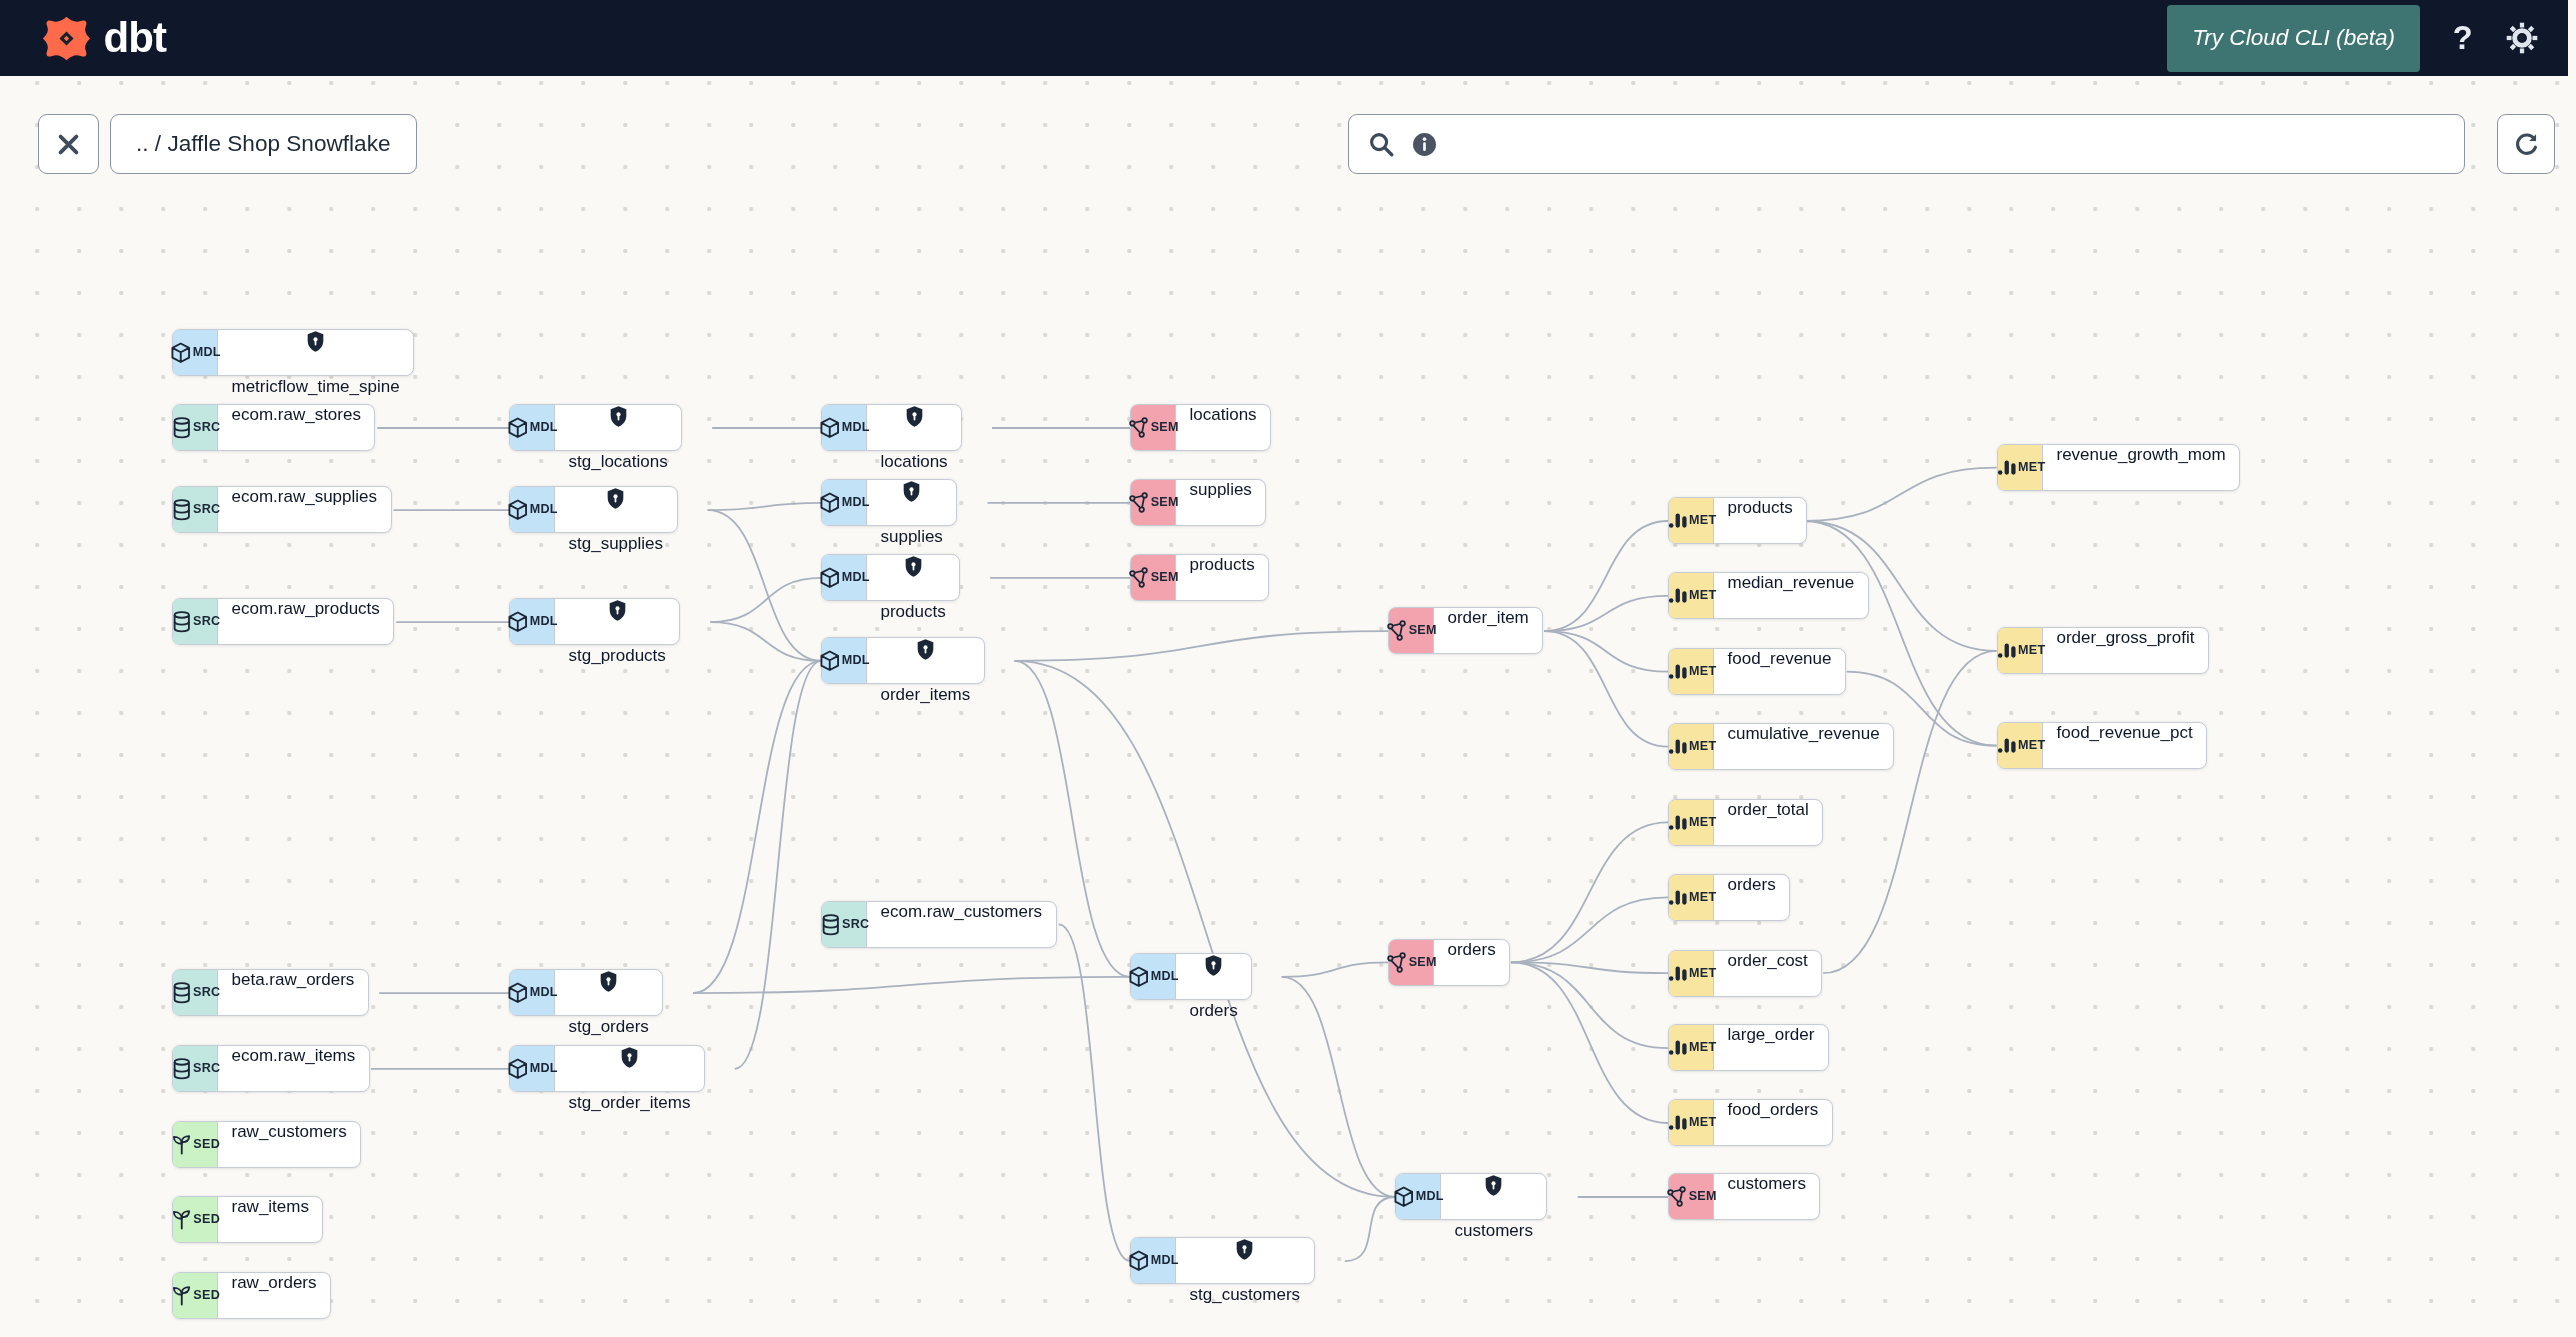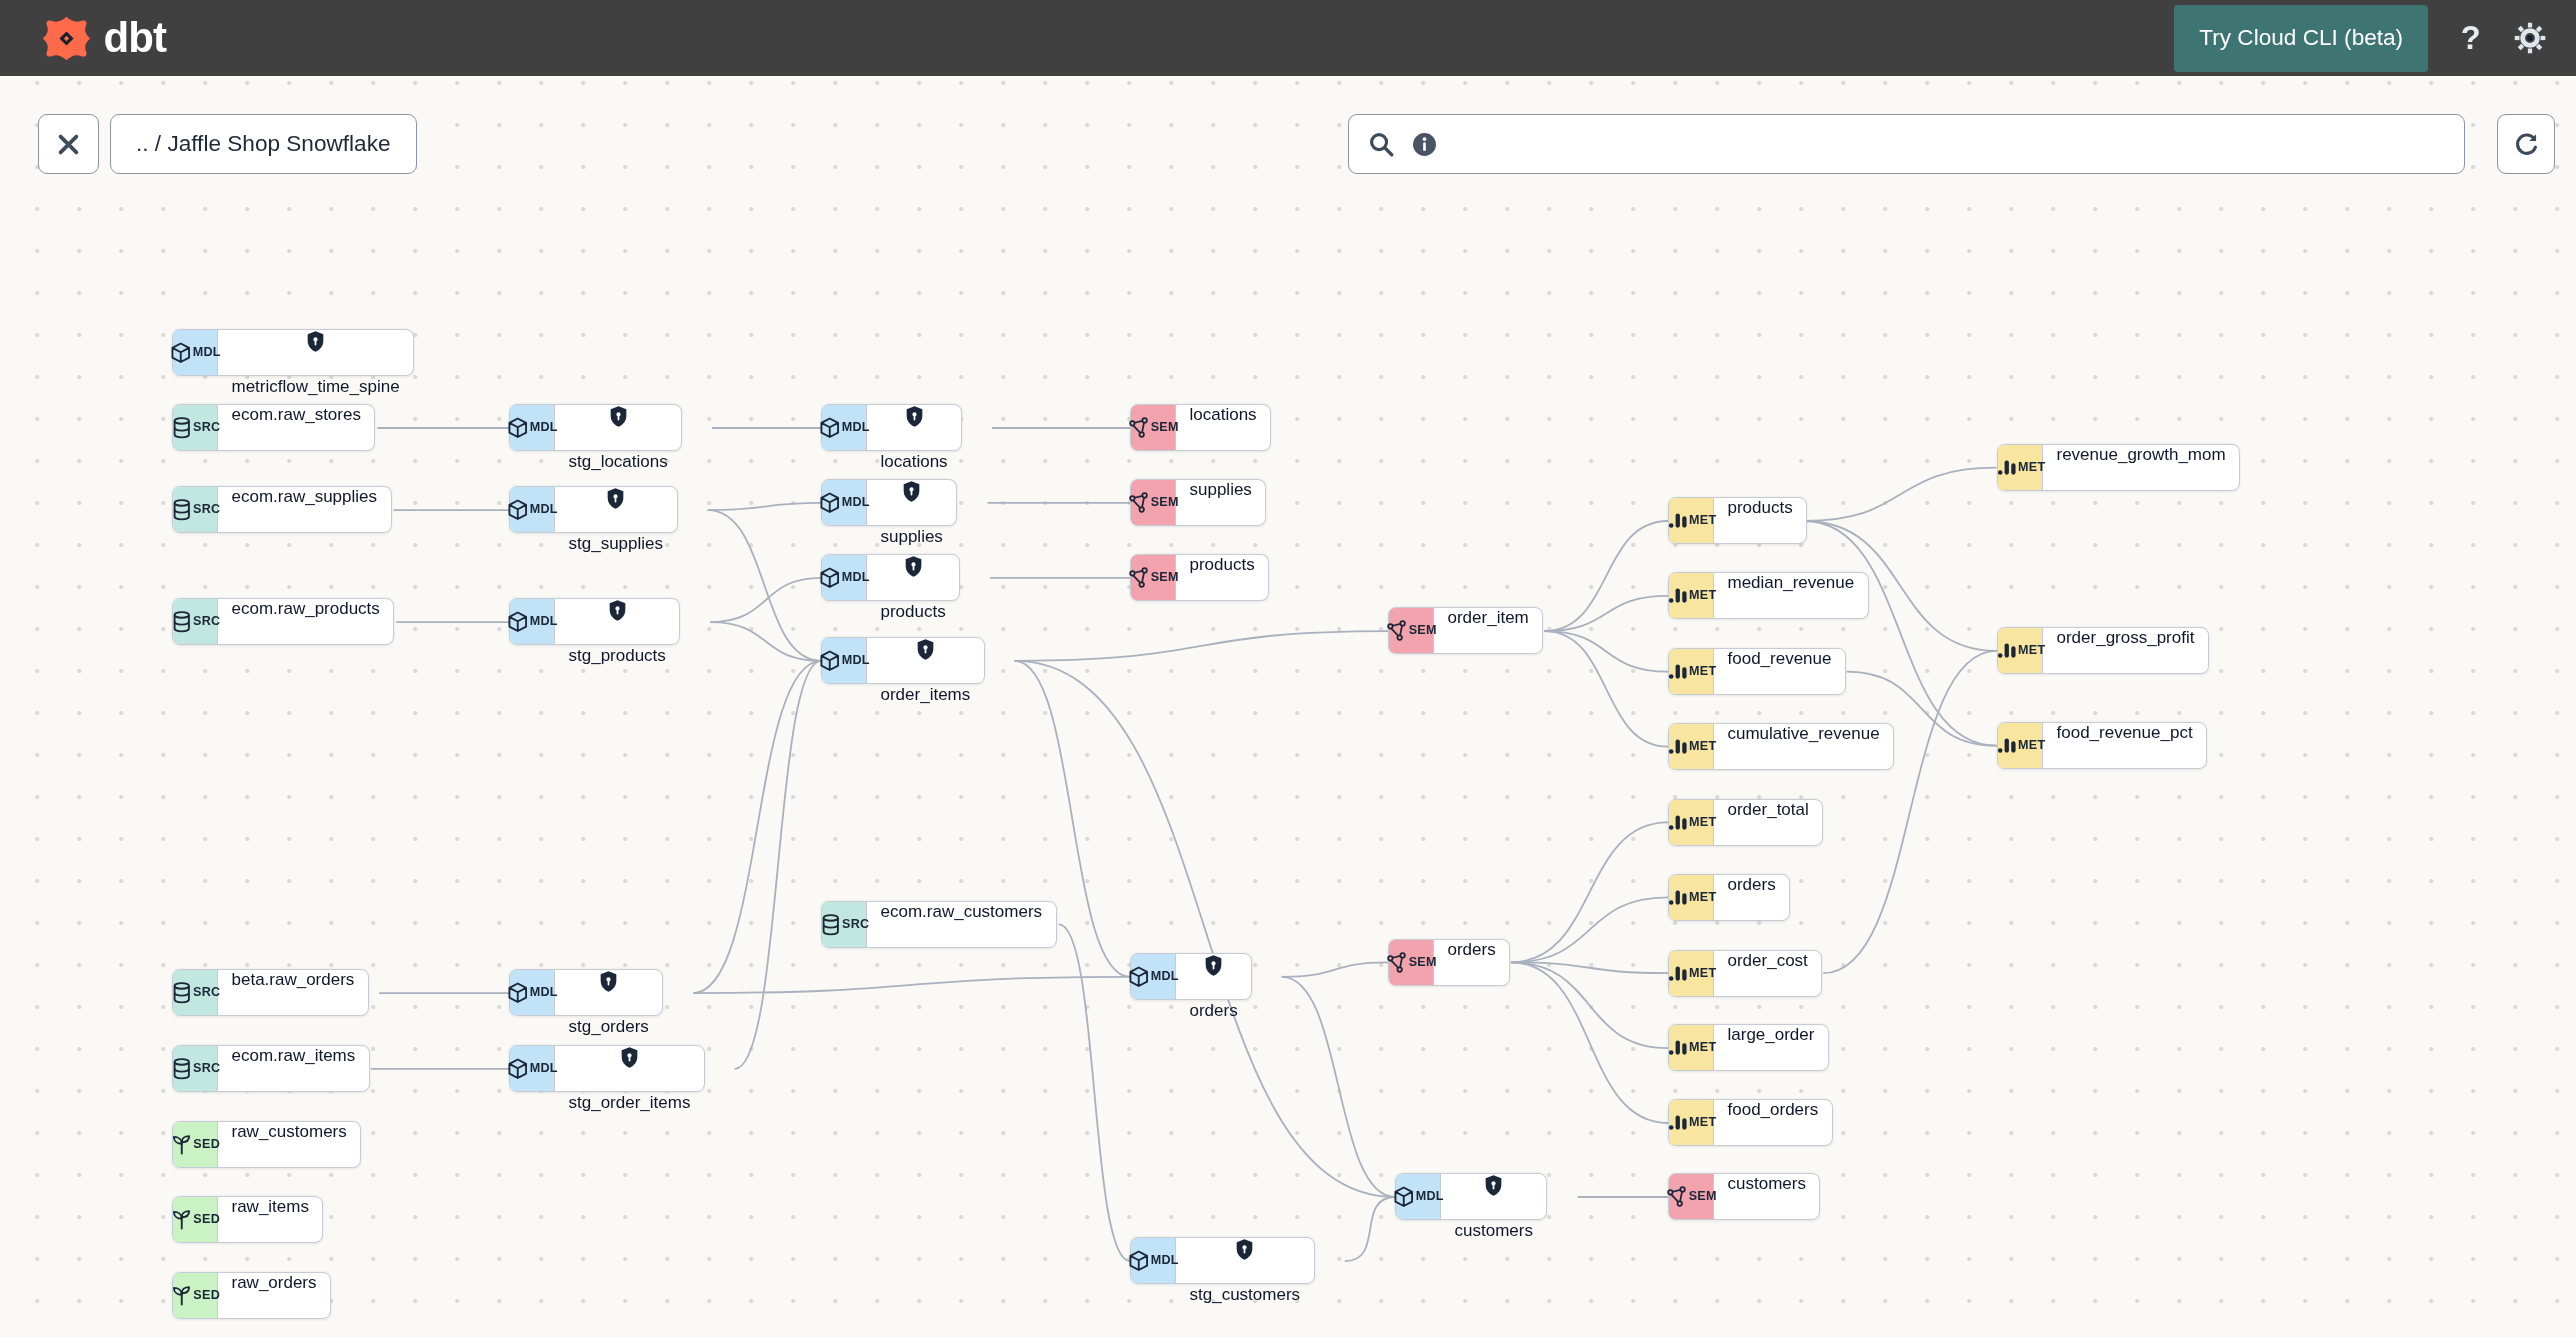--- a/index.html
+++ b/index.html
@@ -15,34 +15,35 @@
     position:absolute; inset:0; z-index:1;
     background-image:radial-gradient(circle, #DBDAD5 2px, transparent 2.3px);
     background-size:42px 42px;
     background-position:16.2px 20px;
   }
   #edges { position:absolute; left:0; top:0; z-index:1; }
   #edges path { stroke:#A9B1BE; stroke-width:2; fill:none; }
 
   
   #header {
-    position:absolute; top:0; left:0; right:0; height:76px;
-    background:#404040; z-index:10;
+    position:absolute; top:0; left:0; right:8px; height:76px;
+    background:#0f172a; z-index:10;
     display:flex; align-items:center; color:#E6ECF1;
   }
   .hleft { display:flex; align-items:center; padding-left:42px; }
   #brand-text { font-size:42px; font-weight:bold; color:#FFFFFF; margin-left:12.6px; letter-spacing:-0.9px; }
   #main-nav { display:flex; align-items:center; gap:52px; margin-left:65px; }
   .nav-link { display:flex; align-items:center; gap:10.8px; font-size:24.4px; font-weight:600; color:#E8EDF2; cursor:pointer; }
   .hright { margin-left:auto; display:flex; align-items:center; gap:32.5px; padding-right:29px; }
   #cta-button {
     background:#3E7572; color:#fff; font-size:22.6px; font-weight:500;
     height:67px; padding:0 25px; border-radius:4px;
     display:flex; align-items:center; border:none; cursor:pointer;
     font-family:"Liberation Sans", sans-serif;
+    font-style:italic;
   }
   #account-crumb { display:flex; align-items:center; gap:14.4px; font-size:24.4px; }
   #account-name { font-weight:bold; color:#FFFFFF; }
   #crumb-sep { color:#8593A2; padding:0 3.6px; }
   #project-name { color:#F2F5F8; display:flex; align-items:center; gap:10.8px; }
   .hicon { display:flex; align-items:center; justify-content:center; cursor:pointer; }
   #help-icon { font-size:32.5px; font-weight:bold; color:#E6ECF1; }
 
   
   .tool {

